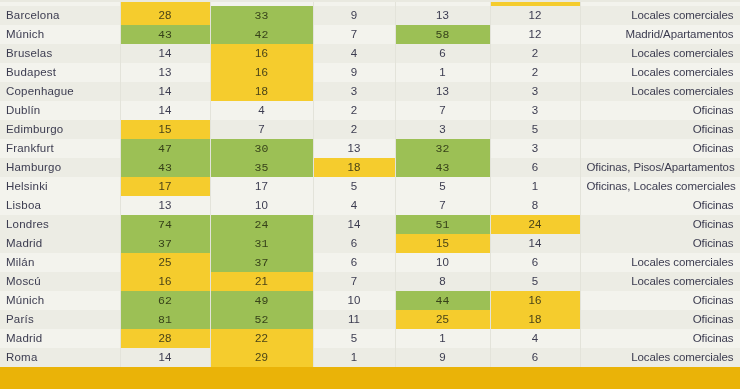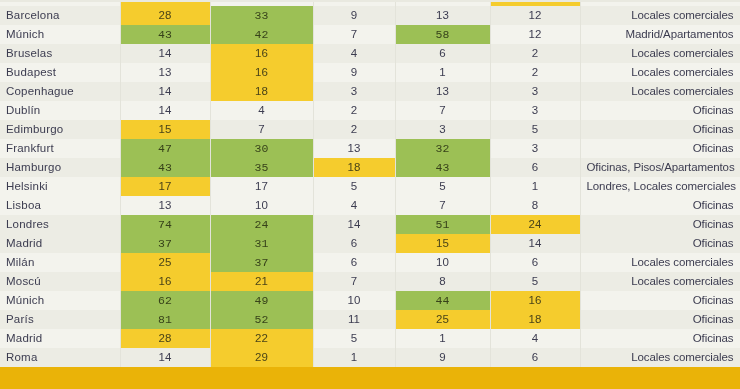--- a/index.html
+++ b/index.html
@@ -178,21 +178,21 @@
           <td class="num">6</td>
           <td class="type">Oficinas, Pisos/Apartamentos</td>
         </tr>
         <tr class="band-a">
           <td class="city">Helsinki</td>
           <td class="num hl-yellow">17</td>
           <td class="num">17</td>
           <td class="num">5</td>
           <td class="num">5</td>
           <td class="num">1</td>
-          <td class="type">Londres, Locales comerciales</td>
+          <td class="type">Oficinas, Locales comerciales</td>
         </tr>
         <tr class="band-a">
           <td class="city">Lisboa</td>
           <td class="num">13</td>
           <td class="num">10</td>
           <td class="num">4</td>
           <td class="num">7</td>
           <td class="num">8</td>
           <td class="type">Oficinas</td>
         </tr>

